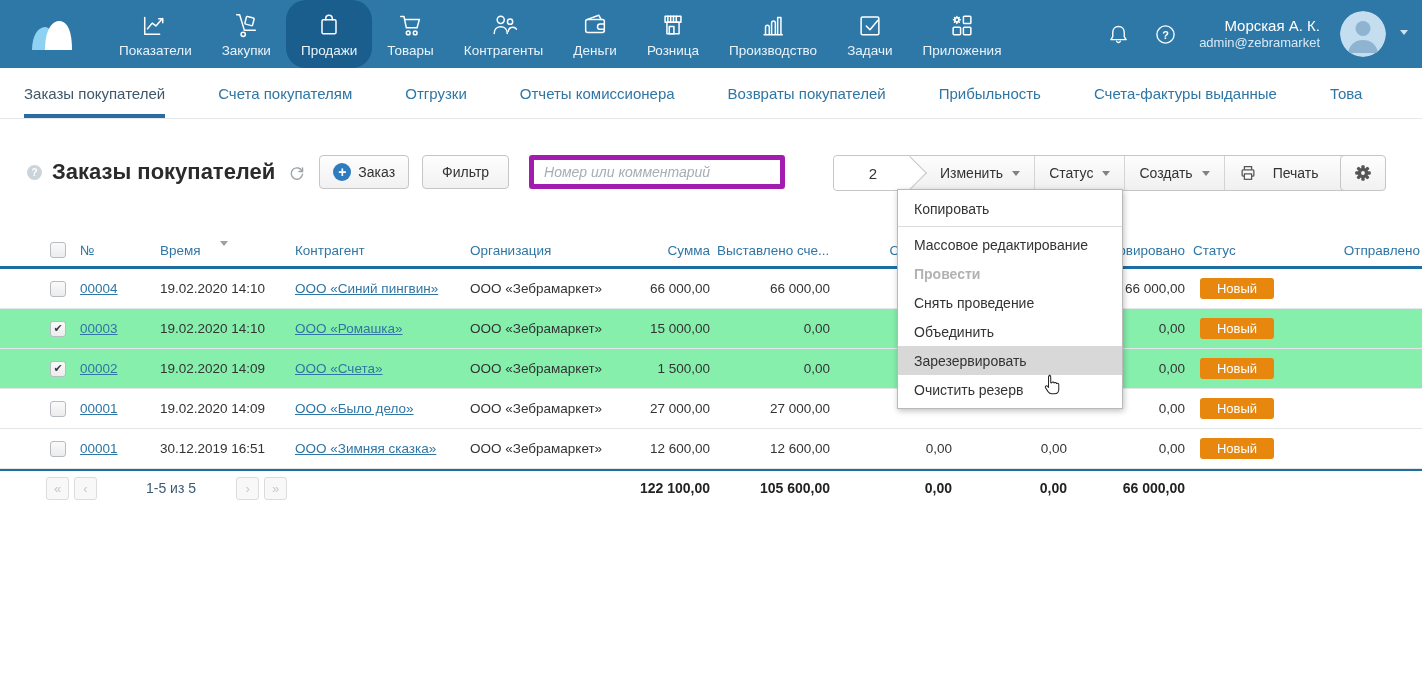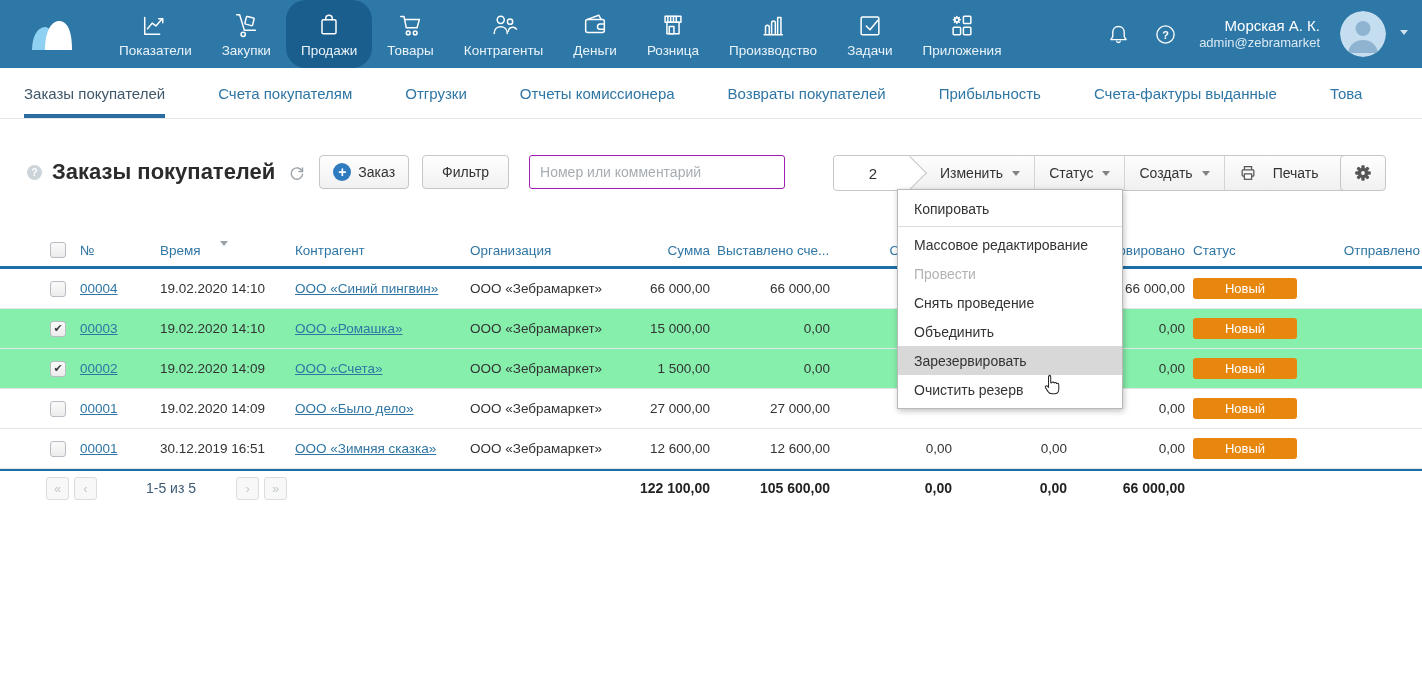--- a/index.html
+++ b/index.html
@@ -35,43 +35,43 @@
               font-size:10px; font-weight:bold; display:flex; align-items:center; justify-content:center; cursor:pointer; }
   .page-title { margin-left:10px; font-size:22px; font-weight:bold; color:#2b2b2b; }
   .refresh-ic { margin-left:13px; display:flex; cursor:pointer; }
   .btn { height:34px; background:linear-gradient(#fefefe,#f1f1f1); border:1px solid #c6c6c6; border-radius:4px;
          font-size:14px; color:#333; display:inline-flex; align-items:center; padding:0 16px; cursor:pointer;
          box-sizing:border-box; font-family:inherit; }
   .btn-new { margin-left:14px; gap:7px; padding:0 13px; }
   .plus-circle { width:18px; height:18px; border-radius:50%; background:#2e7bc0; color:#fff; font-size:14px;
                  font-weight:bold; display:flex; align-items:center; justify-content:center; line-height:1; }
   .btn-filter { margin-left:13px; padding:0 19px; }
-  .search-input { margin-left:20px; width:256px; height:34px; box-sizing:border-box; border:1px solid #a21caf;
-                  border-radius:3px; padding:0 10px; font-size:14px; color:#333; font-family:inherit; }
+  .search-input { margin-left:20px; width:256px; height:34px; box-sizing:border-box; border:5px solid #a21caf;
+                  border-radius:3px; padding:0 10px; font-size:14px; color:#333; font-family:inherit;font-style:italic; }
   .search-input::placeholder { color:#a6adb3; }
 
   .btn-group { position:absolute; left:833px; top:1px; height:36px; display:flex; align-items:stretch;
                border:1px solid #c6c6c6; border-radius:4px; background:linear-gradient(#fdfdfd,#f0f0f0);
                box-sizing:border-box; }
   .seg { display:flex; align-items:center; padding:0 14px; font-size:14px; color:#333; cursor:pointer;
          border-left:1px solid #d4d4d4; }
   .count-seg { border-left:none; background:#fff; width:50px; justify-content:center; position:relative;
                border-radius:4px 0 0 4px; font-size:15px; }
   .count-seg::after { content:''; position:absolute; right:-10px; top:5px; width:23px; height:23px; background:#fff;
                       border-top:1px solid #c6c6c6; border-right:1px solid #c6c6c6; transform:rotate(45deg); z-index:1; }
   .seg-edit { border-left:none; padding-left:28px; }
   .caret { width:0; height:0; border:4px solid transparent; border-top:5px solid #828282; margin-left:9px; margin-top:5px; }
   .seg-print { gap:16px; }
   .btn-gear { position:absolute; right:36px; top:1px; width:46px; height:36px; justify-content:center; padding:0; }
 
   
   .dropdown { position:absolute; left:897px; top:189px; width:226px; background:#fff; border:1px solid #b9b9b9;
               box-shadow:1px 2px 6px rgba(0,0,0,.25); z-index:50; padding:4px 0; box-sizing:border-box; }
   .mitem { height:29px; display:flex; align-items:center; padding:0 16px; font-size:14px; color:#333; cursor:pointer; }
-  .mitem.disabled { color:#b2b2b2; cursor:default; }
+  .mitem.disabled { color:#b2b2b2; cursor:default;font-weight:bold; }
   .mitem.highlight { background:#d8d8d8; }
   .mdivider { border-top:1px solid #dcdcdc; margin:3px 0; }
 
   
   .table { margin-top:44px; }
   .trow { display:flex; align-items:center; }
   .thead { height:32px; border-bottom:3px solid #1e6ea5; color:#2f76a5; font-size:13.5px; }
   .tbody .trow { height:39px; border-bottom:1px solid #e4e7ea; font-size:13.5px; color:#333; }
   .tbody .trow.checked { background:#86efac; }
   .c-check { width:80px; padding-left:50px; box-sizing:border-box; }
@@ -87,21 +87,21 @@
   .c-status { width:116px; padding-left:8px; box-sizing:border-box; }
   .c-sent { flex:1; text-align:right; padding-right:2px; }
   .thead .c-inv { text-align:left; padding-left:7px; box-sizing:border-box; white-space:nowrap; overflow:hidden; }
   .thead .c-time { display:flex; align-items:center; }
   .sort-caret { width:0; height:0; border:4px solid transparent; border-top:5px solid #9aa2a8; margin-left:19px; margin-bottom:9px; }
   .link { color:#2f76a5; text-decoration:underline; cursor:pointer; }
   .cb { width:14px; height:14px; border:1px solid #b6bcc1; border-radius:3px; background:linear-gradient(#fafafa,#ececec);
         display:flex; align-items:center; justify-content:center; font-size:11px; color:#3a4045; cursor:pointer; }
   .cb.checked::after { content:"\2714"; }
   .badge { display:inline-block; width:74px; text-align:center; background:#e8870e; color:#fff; font-size:13px;
-           padding:3px 15px; border-radius:3px; cursor:pointer; }
+           padding:3px 0; border-radius:3px; cursor:pointer;margin-left:7px; }
 
   
   .tfoot { height:34px; border-top:2px solid #1e6ea5; font-size:14px; font-weight:bold; color:#222; }
   .pg { width:630px; display:flex; align-items:center; padding-left:46px; box-sizing:border-box; font-weight:normal; }
   .pgbtn { width:21px; height:21px; border:1px solid #dcdcdc; border-radius:3px; background:#f8f8f8; color:#c3c9cd;
            display:flex; align-items:center; justify-content:center; font-size:13px; margin-right:5px; }
   .pg-label { color:#3c5a74; font-size:14px; margin-left:44px; margin-right:40px; }
 
   .cursor-hand { position:absolute; left:1040px; top:373px; z-index:60; }
 </style>

